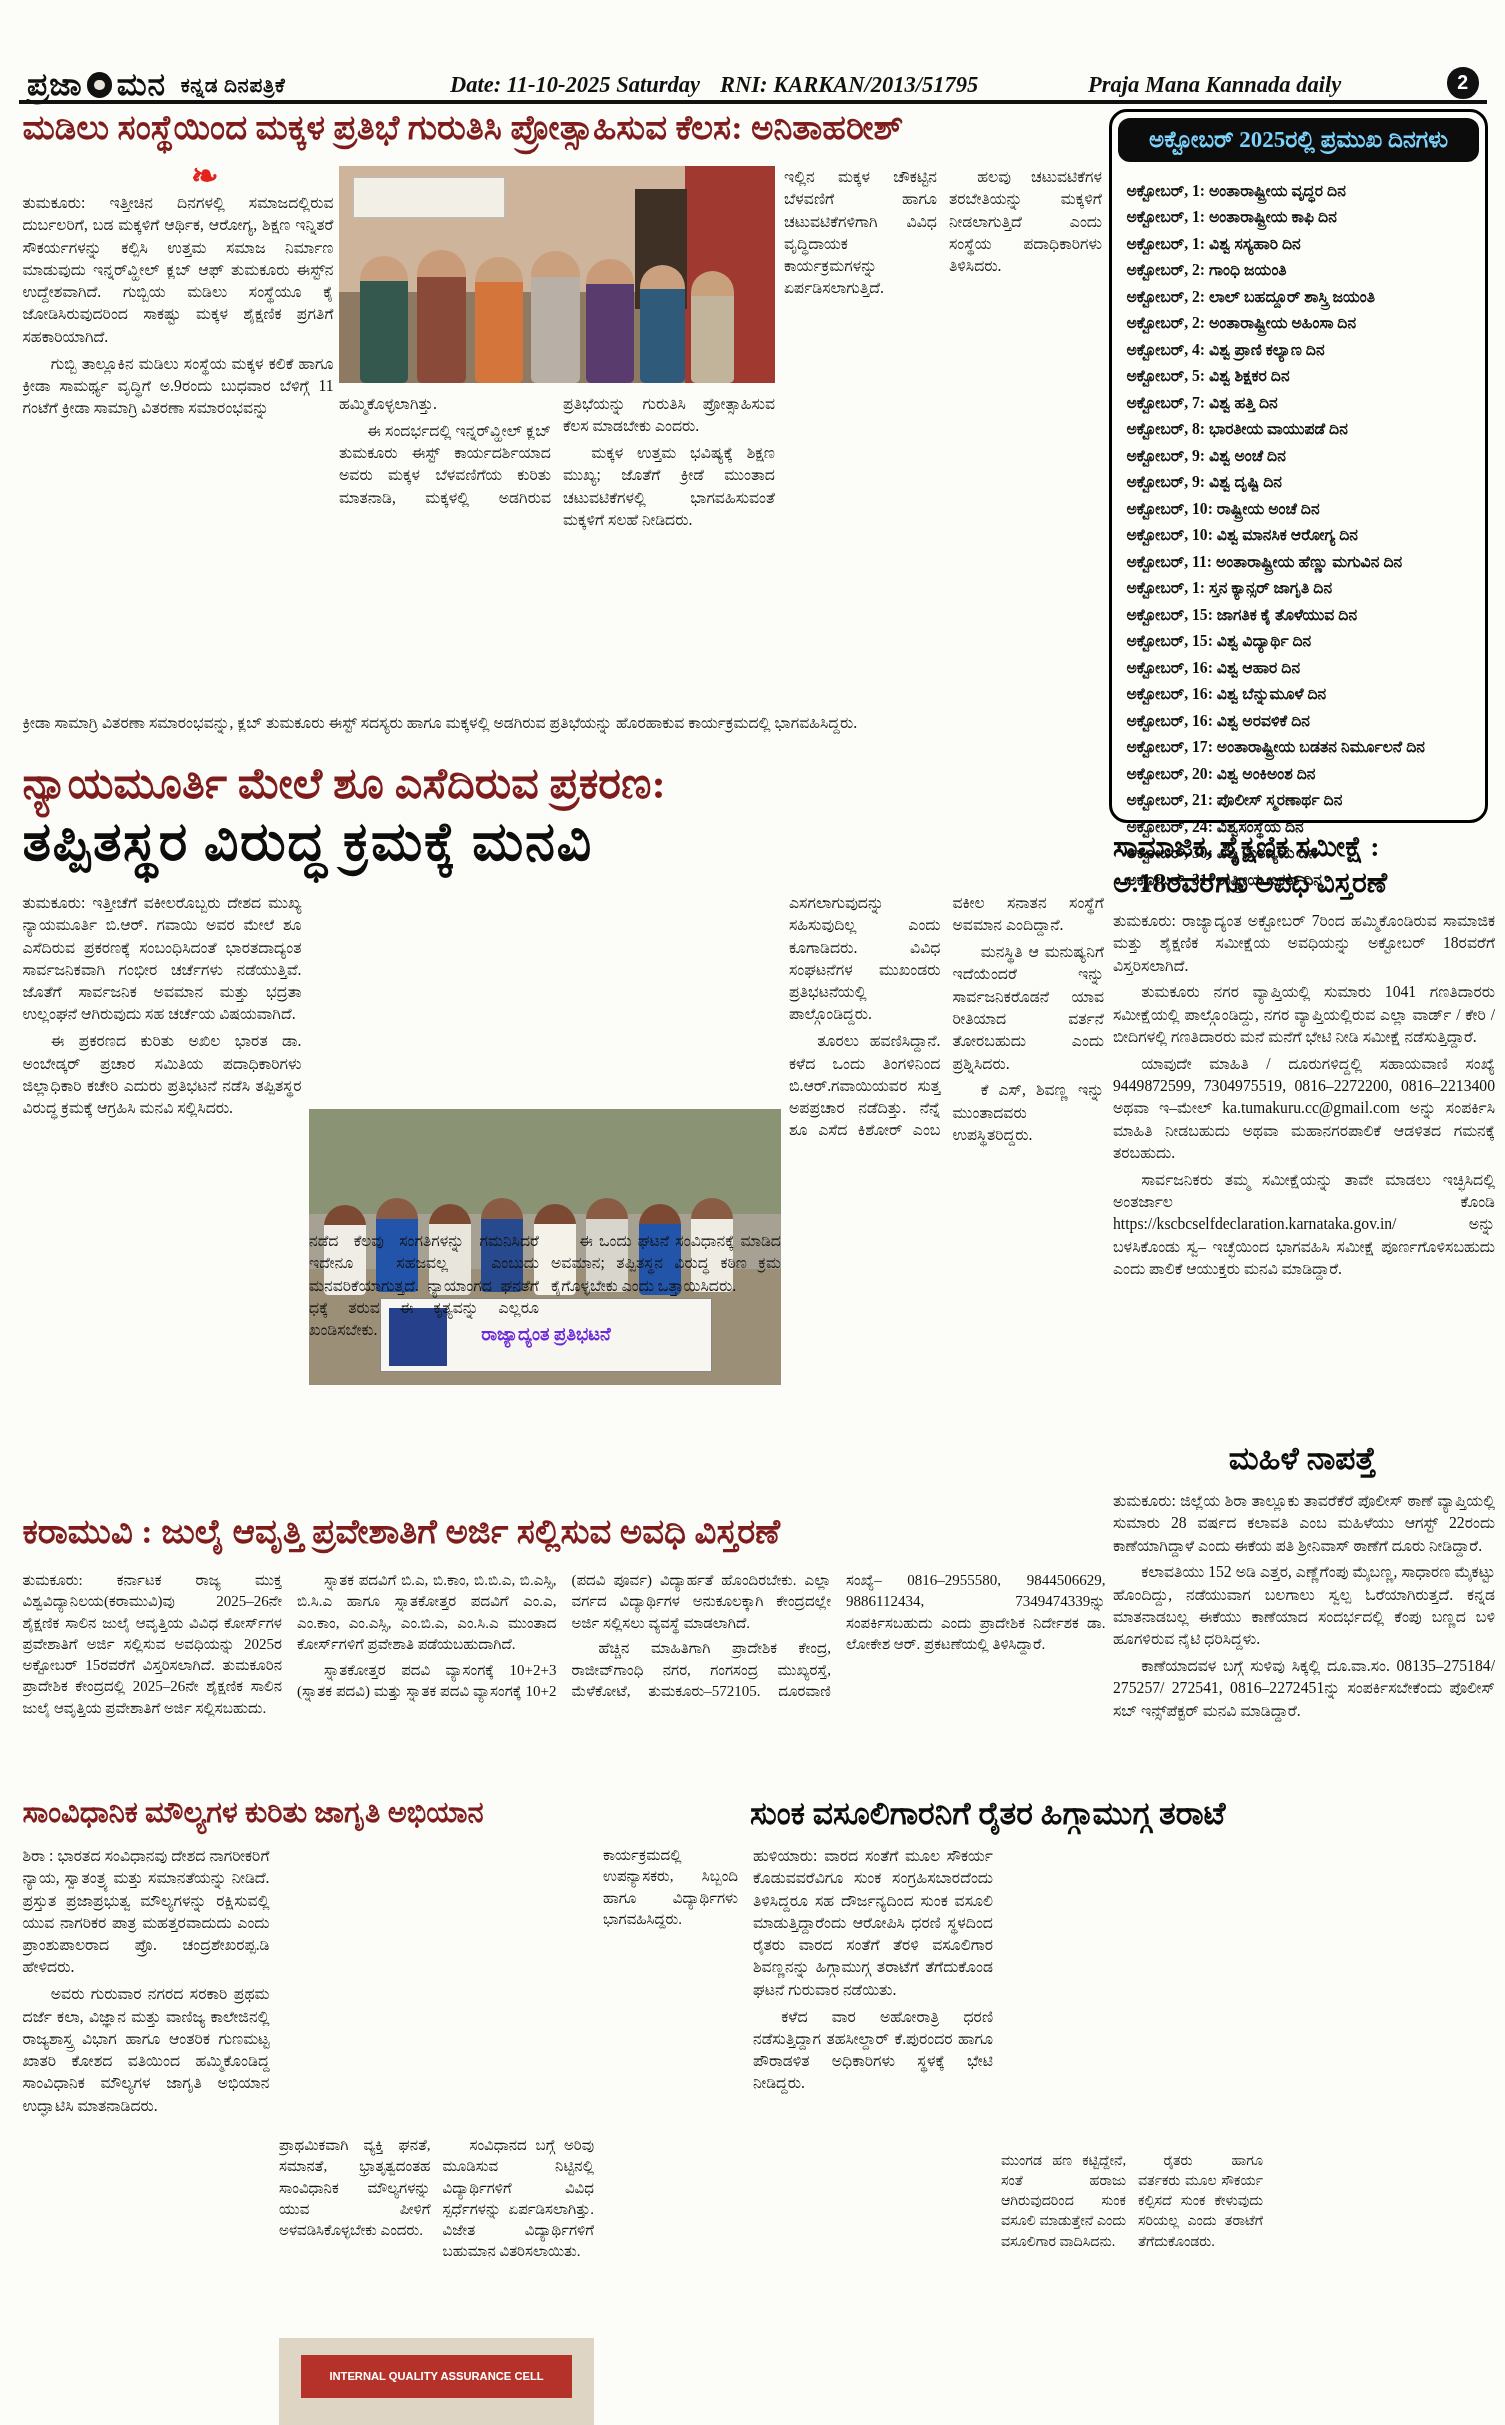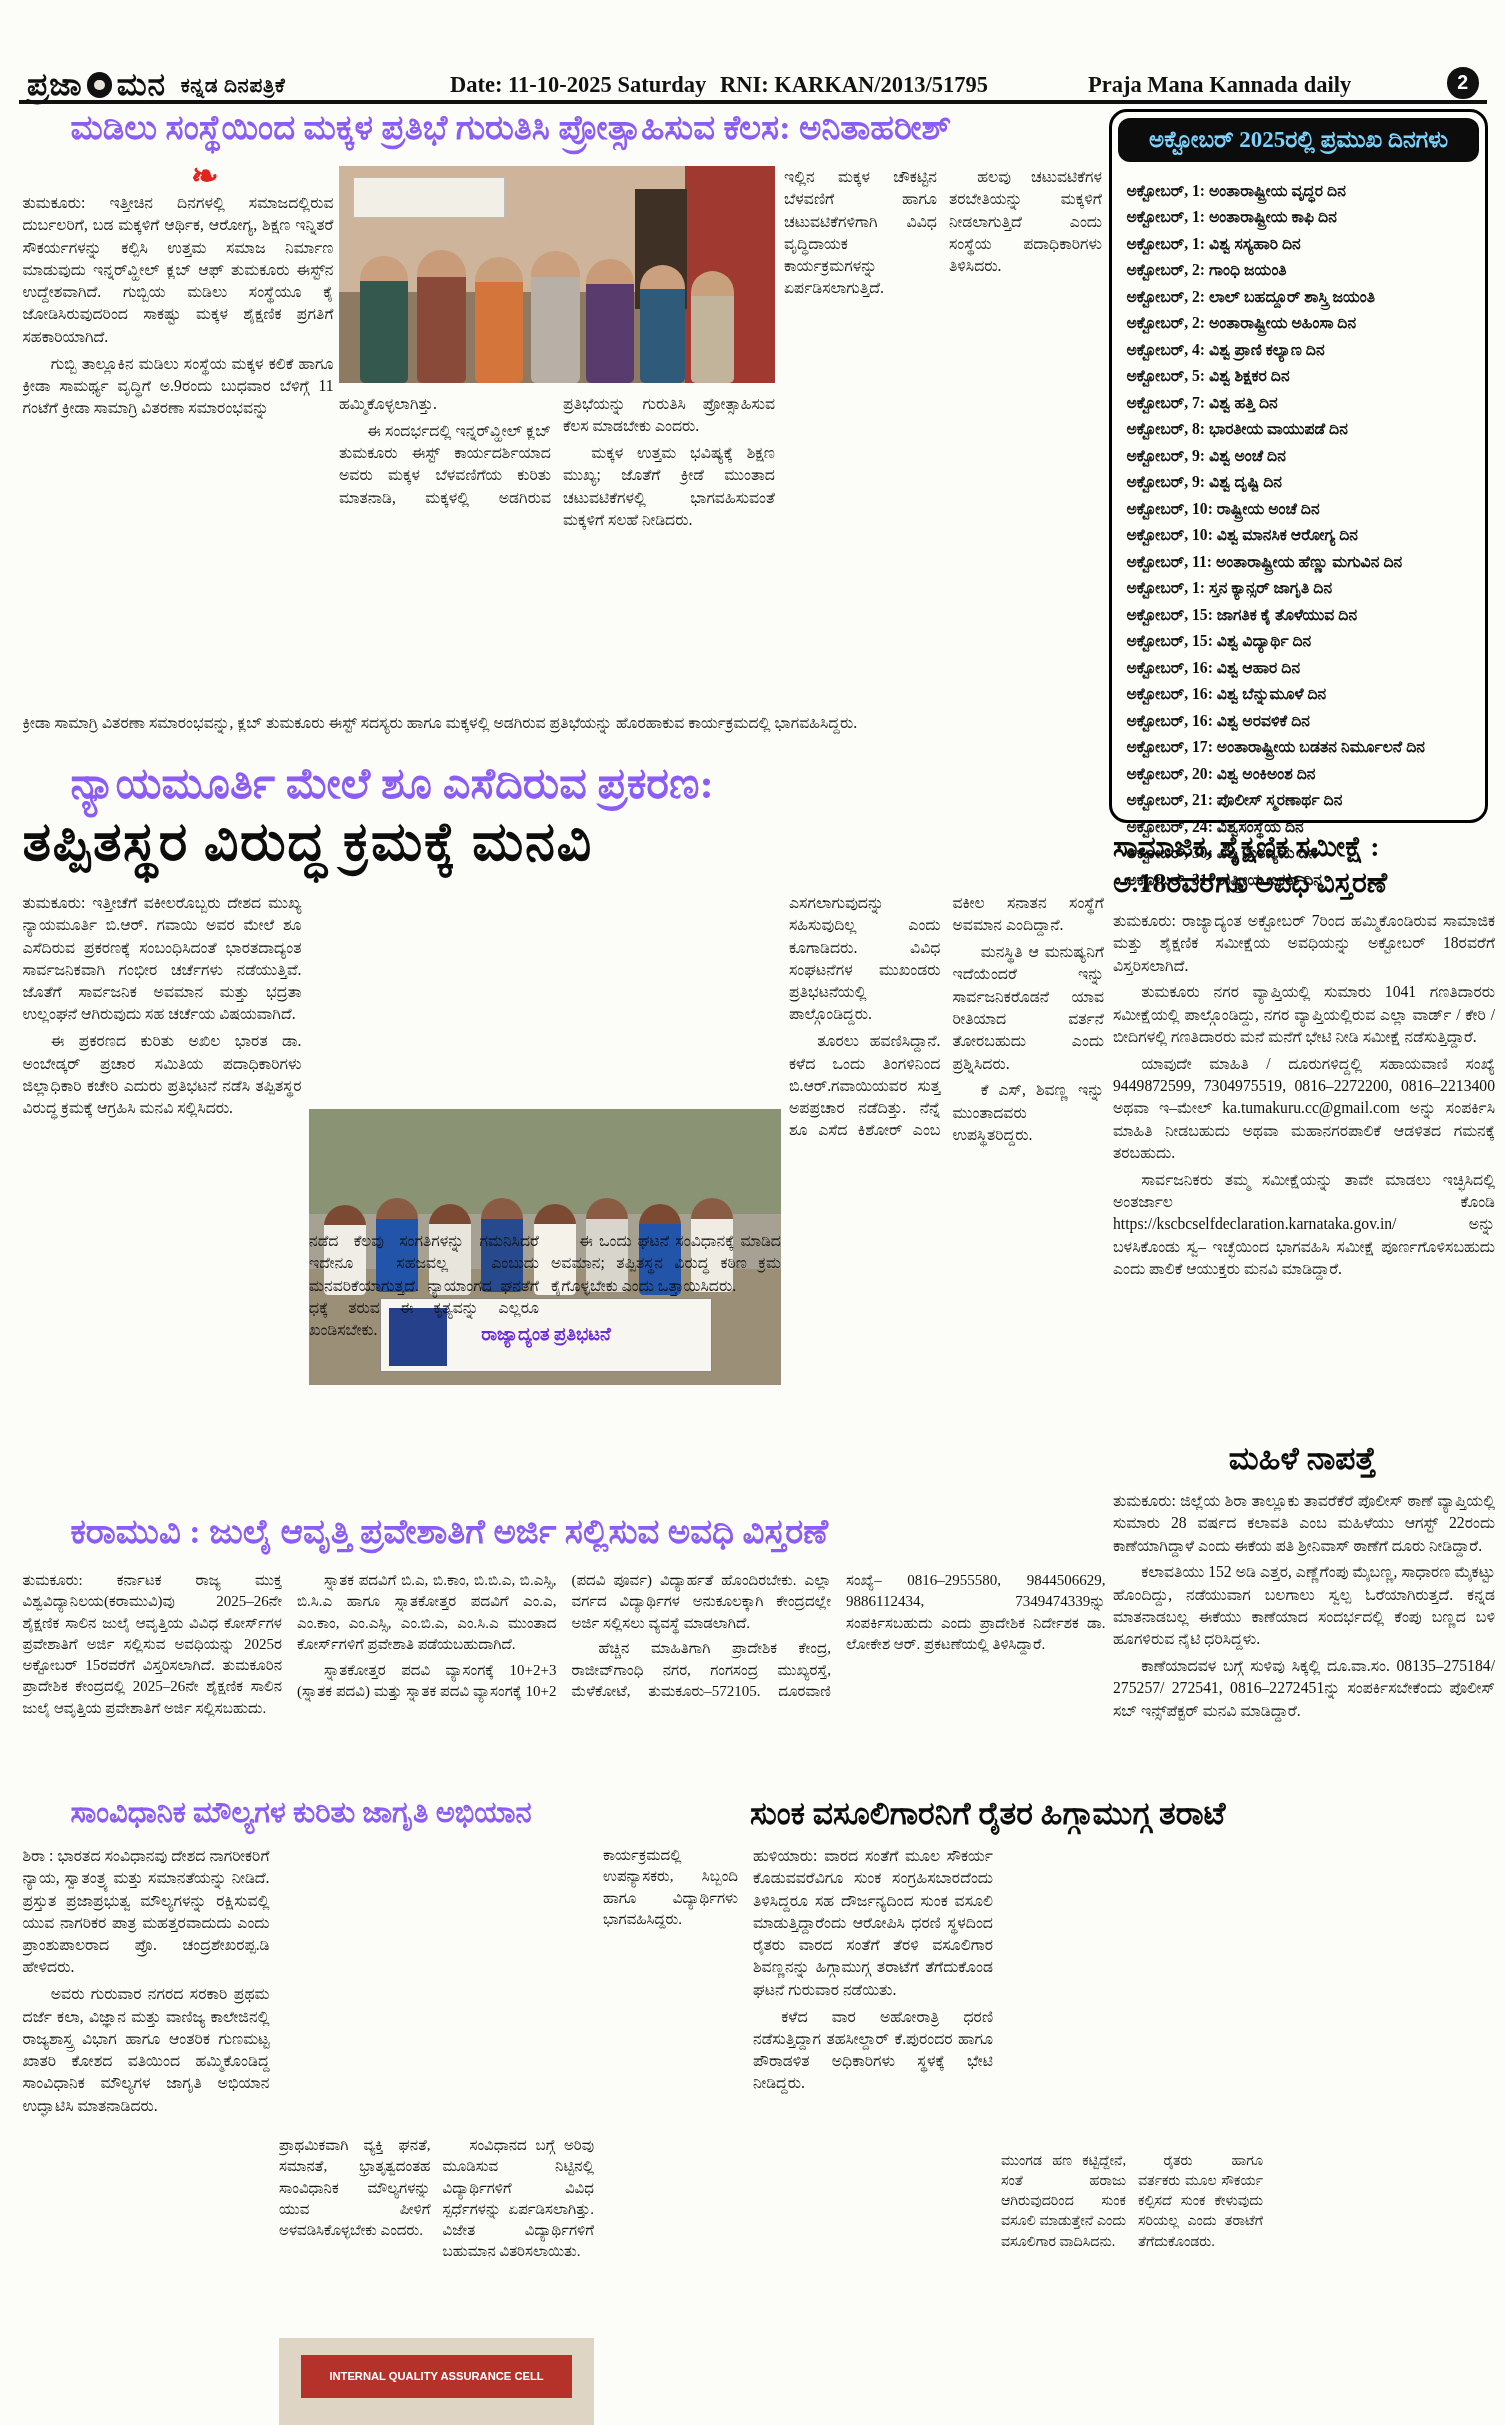--- a/index.html
+++ b/index.html
@@ -6,26 +6,26 @@
   #page{
     position:relative;width:1505px;height:2426px;background:#fcfcf8;
     font-family:"Liberation Serif","DejaVu Serif",serif;color:#111;overflow:hidden;
   }
   .abs{position:absolute;}
   
   .mast{font-weight:bold;font-size:31.5px;letter-spacing:0.7px;display:flex;align-items:center;gap:4.5px;}
   .mast-logo{width:25.5px;height:25.5px;border-radius:50%;background:#111;display:inline-block;position:relative;}
   .mast-logo:after{content:"";position:absolute;left:7.5px;top:7.5px;width:10.5px;height:10.5px;border-radius:50%;background:#e8e4da;}
   .mast-sub{font-weight:bold;font-size:20px;}
-  .hdr-txt{font-weight:bold;font-size:22.5px;white-space:nowrap;}
+  .hdr-txt{font-weight:bold;font-size:22.5px;white-space:nowrap;font-style:italic;}
   .page-badge{width:31.5px;height:31.5px;border-radius:50%;background:#111;color:#fff;font-weight:bold;
     font-size:19.5px;display:flex;align-items:center;justify-content:center;font-family:"Liberation Sans",sans-serif;}
   .hrule{background:#111;height:3.7px;}
   
-  .hl-red{color:#8b5cf6;font-weight:bold;white-space:nowrap;margin-left:48px;}
+  .hl-red{color:#7f1d1d;font-weight:bold;white-space:nowrap;}
   .hl-black{color:#0d0d0d;font-weight:bold;white-space:nowrap;}
   
   .body{font-size:15.7px;line-height:1.42;text-align:justify;overflow:hidden;}
   .body .para{margin:0 0 4.5px 0;}
   .body .para + .para{text-indent:1.8em;}
   .cols2{column-count:2;column-gap:12px;}
   .cols4{column-count:4;column-gap:15px;}
   .closing{font-size:15.7px;line-height:1.4;text-align:justify;overflow:hidden;}
   
   #sidebar{border:3px solid #000;border-radius:18px;background:#fdfdfa;box-sizing:border-box;}

